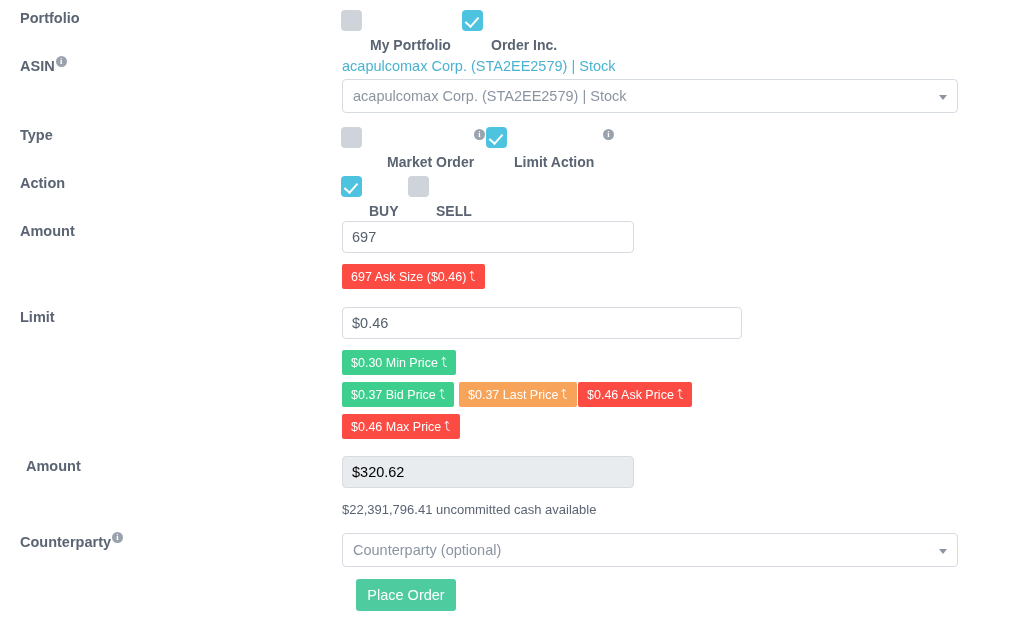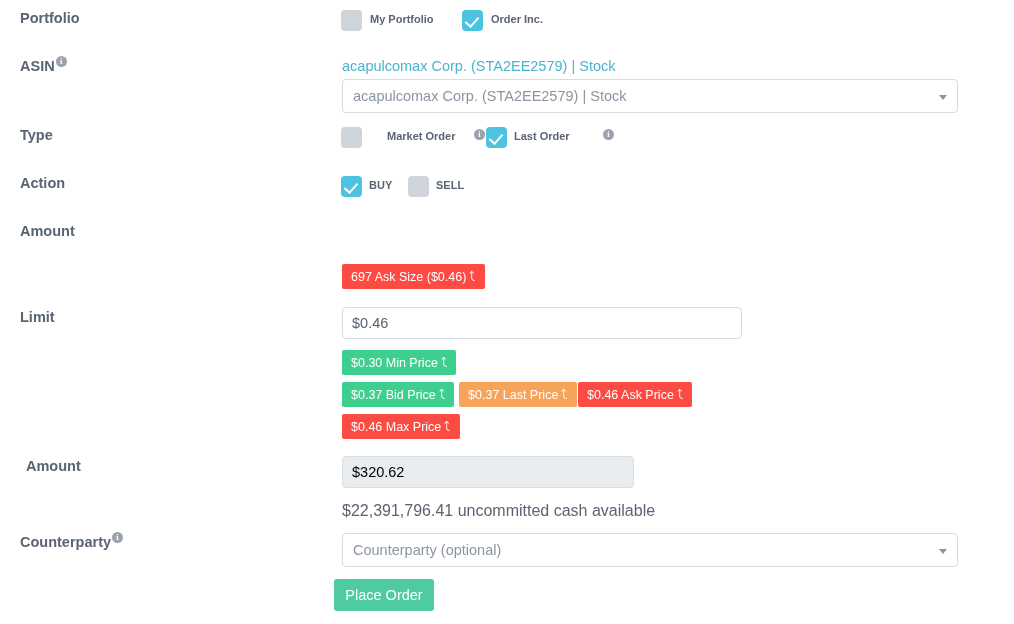--- a/index.html
+++ b/index.html
@@ -66,23 +66,24 @@
     position: absolute;
     left: 6px; top: 4px;
     width: 6px; height: 11px;
     border: solid #ffffff;
     border-width: 0 2.4px 2.4px 0;
     transform: rotate(42deg);
   }
   .cb-label {
     position: absolute;
     font-weight: bold;
-    font-size: 11px;
+    font-size: 14px;
     color: #5a6472;
     white-space: nowrap;
+    margin-top: 24px;
   }
 
   
   .asin-link {
     position: absolute;
     color: #4ab3d1;
     font-size: 14.5px;
     text-decoration: none;
     white-space: nowrap;
   }
@@ -145,21 +146,21 @@
     margin-left: 3px;
     display: inline-block;
     transform: scaleX(-1);
   }
   .badge.green  { background: #3ecf8e; }
   .badge.orange { background: #f8a35a; }
   .badge.red    { background: #fb4b42; }
 
   .note {
     position: absolute;
-    font-size: 16px;
+    font-size: 13px;
     color: #5a6472;
     white-space: nowrap;
   }
 
   .btn-place {
     position: absolute;
     background: #4ecca0;
     color: #ffffff;
     border: none;
     border-radius: 3px;
@@ -193,33 +194,34 @@
     <span class="caret"></span>
   </div>
 
   <div class="label" style="top:127px;"><span>Type</span></div>
 
   <div class="cbox" style="left:341px; top:127px;"></div>
   <div class="cb-label" style="left:387px; top:130px;">Market Order</div>
   <div class="info-icon-standalone" style="left:474px; top:129px;">i</div>
 
   <div class="cbox checked" style="left:486px; top:127px;"></div>
-  <div class="cb-label" style="left:514px; top:130px;">Last Order</div>
+  <div class="cb-label" style="left:514px; top:130px;">Limit Action</div>
   <div class="info-icon-standalone" style="left:603px; top:129px;">i</div>
 
   <div class="label" style="top:175px;"><span>Action</span></div>
 
   <div class="cbox checked" style="left:341px; top:176px;"></div>
   <div class="cb-label" style="left:369px; top:179px;">BUY</div>
 
   <div class="cbox" style="left:408px; top:176px;"></div>
   <div class="cb-label" style="left:436px; top:179px;">SELL</div>
 
   <div class="label" style="top:223px;"><span>Amount</span></div>
 
+  <div class="input" style="left:342px; top:221px; width:292px;">697</div>
 
   <div class="badge red" style="left:342px; top:264px;">
     <span>697 Ask Size ($0.46)</span><span class="arr">⤴</span>
   </div>
 
   <div class="label" style="top:309px;"><span>Limit</span></div>
 
   <div class="input" style="left:342px; top:307px; width:400px;">$0.46</div>
 
   <div class="badge green" style="left:342px; top:350px;">
@@ -248,15 +250,15 @@
 
   <div class="label" style="top:533px;">
     <span>Counterparty</span><span class="info-icon">i</span>
   </div>
 
   <div class="select" style="left:342px; top:533px; width:616px;">
     <span>Counterparty (optional)</span>
     <span class="caret"></span>
   </div>
 
-  <button class="btn-place" style="left:334px; top:579px; width:100px; height:32px;">Place Order</button>
+  <button class="btn-place" style="left:356px; top:579px; width:100px; height:32px;">Place Order</button>
 
 </div>
 
 </body></html>

